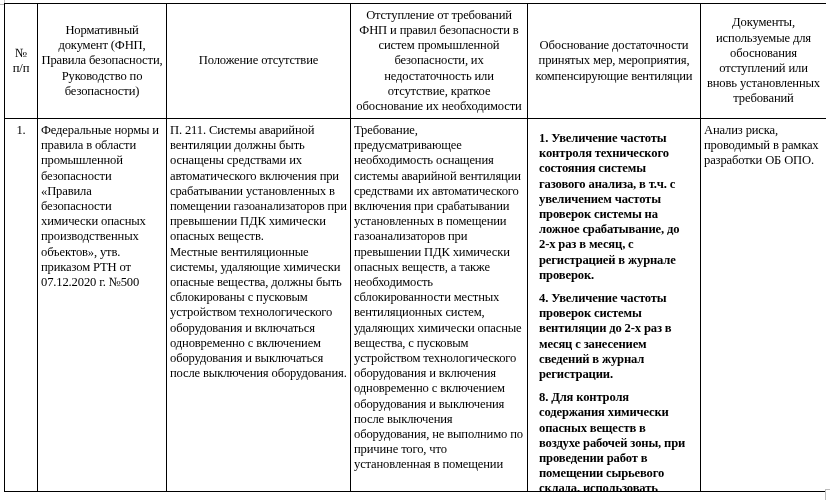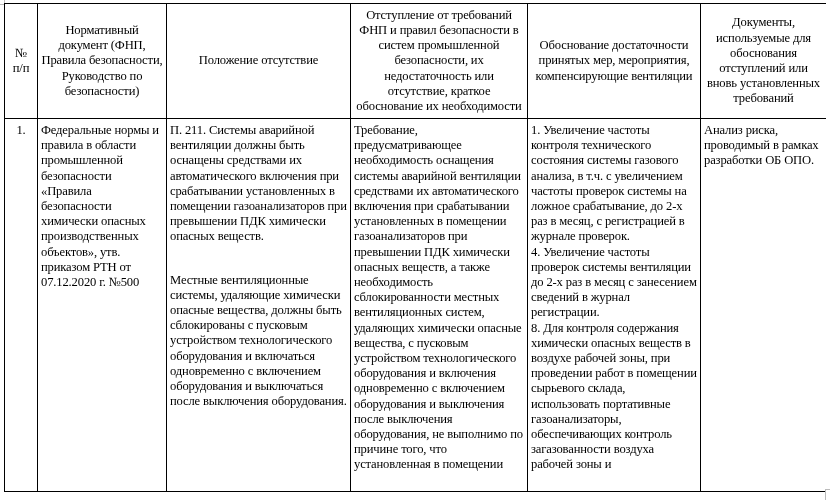--- a/index.html
+++ b/index.html
@@ -52,22 +52,22 @@
     height: 380px;
   }
   .col-num { width: 33px; }
   .col-doc { width: 129px; }
   .col-prov { width: 184px; }
   .col-dev { width: 177px; }
   .col-just { width: 173px; }
   .col-ref { width: 126px; }
   td.num { text-align: center; padding-right: 6px; }
   .para { margin: 0; white-space: pre-line; }
-  .para + .para { margin-top: 28px; }
-  .measure { margin: 0; }
+  .para + .para { margin-top: 0; }
+  .measure { margin: 8px; font-weight: bold; }
   .tl-mark {
     position: absolute;
     left: 0;
     top: 0;
     width: 4px;
     height: 4px;
     border-right: 1px solid #bbb;
     border-bottom: 1px solid #bbb;
   }
   .br-mark {

